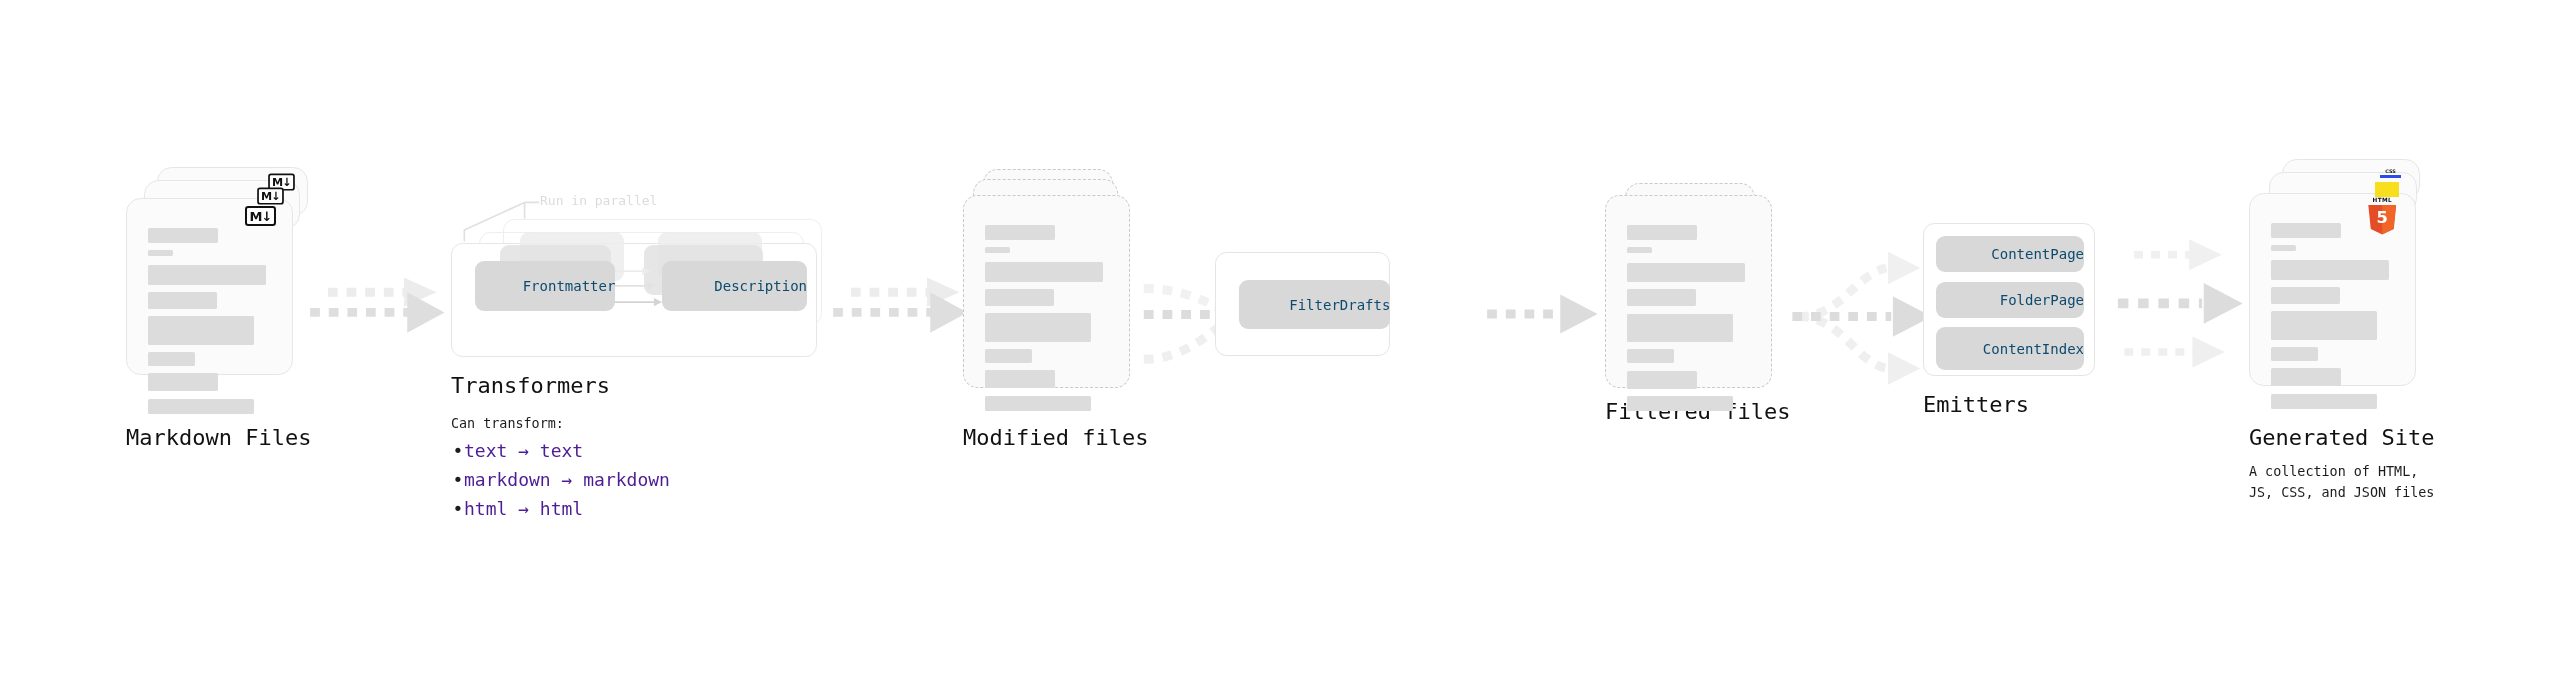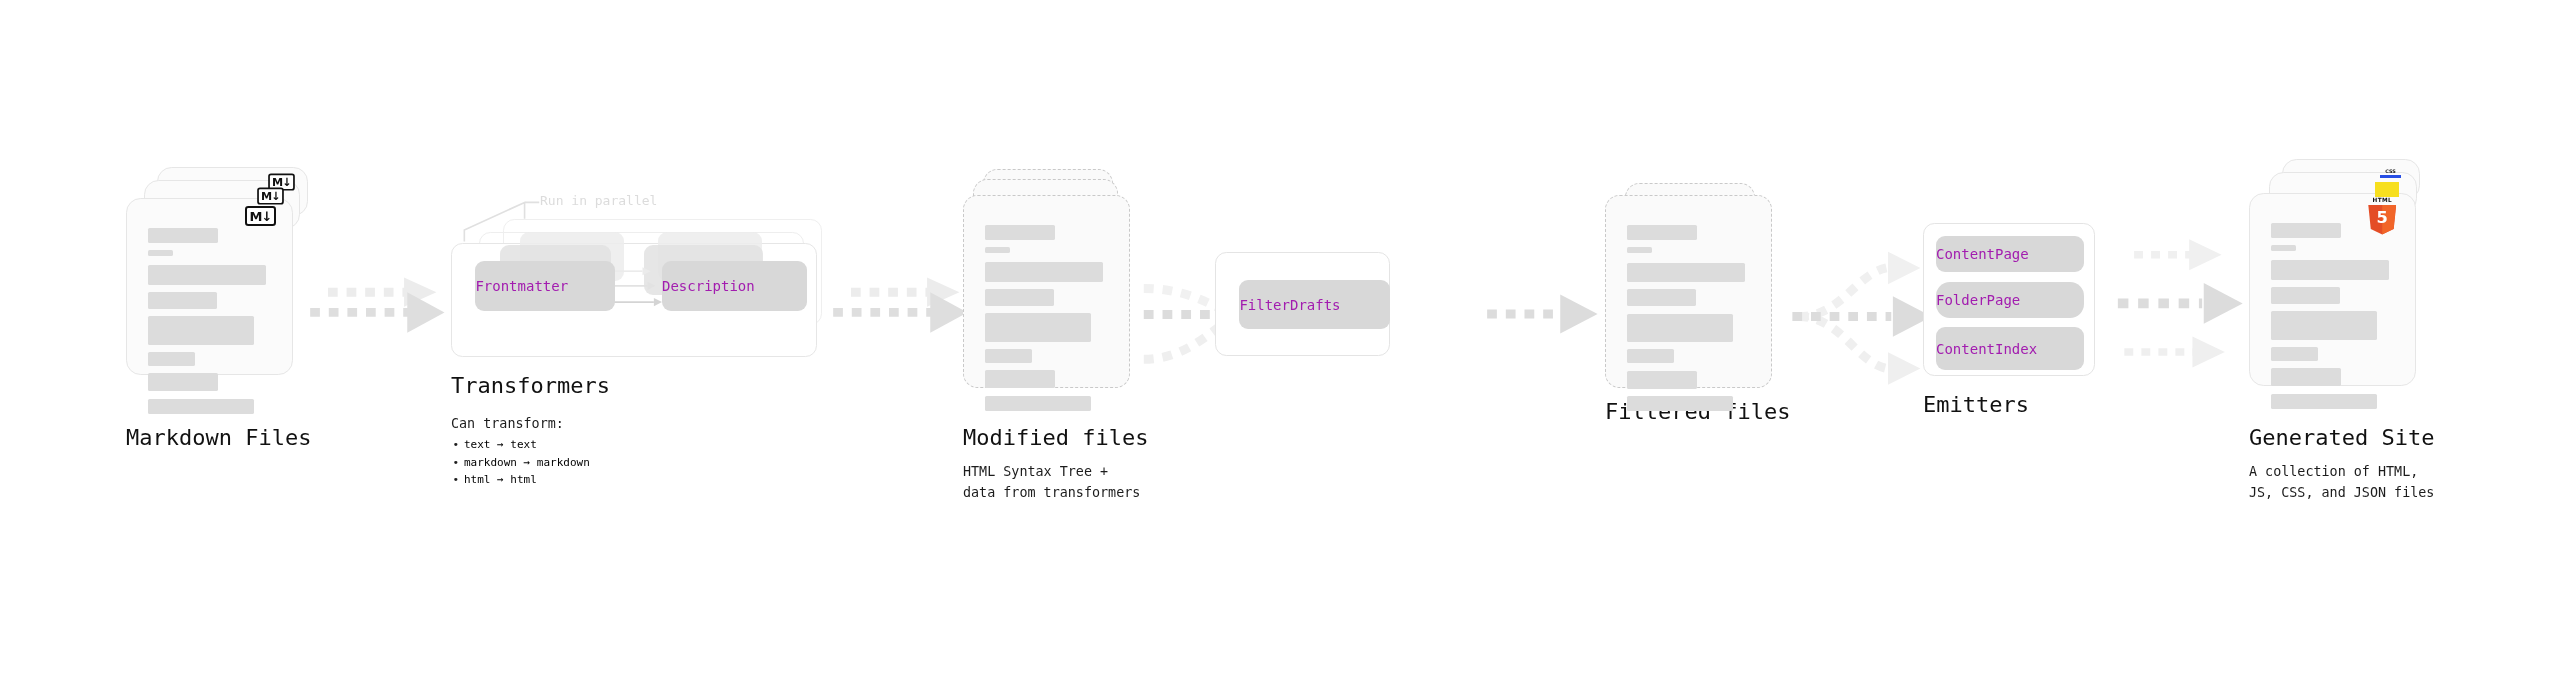--- a/index.html
+++ b/index.html
@@ -91,39 +91,39 @@
     border: 1.6px solid #e4e4e4;
     border-radius: 11.4px;
     background: #ffffff;
   }
   .group-ghost { background: transparent; }
 
   .pill {
     position: absolute;
     background: #d8d8d8;
     border-radius: 9px;
-    display: flex; align-items: center; justify-content: flex-start;
-    color: #a21caf; font-size: 14px; white-space: nowrap;
+    display: flex; align-items: center; justify-content: flex-end;
+    color: #0c4a6e; font-size: 14px; white-space: nowrap;
   }
   .pill-ghost1 { background: #e2e2e2; opacity: .85; }
   .pill-ghost2 { background: #ececec; opacity: .85; }
 
   
   .caption { position: absolute; }
   .cap-title {
     font-size: 22px; color: #111; letter-spacing: 0px; white-space: nowrap;
     line-height: 1.1;
   }
   .cap-sub {
     font-size: 13.4px; color: #1c1c1c; line-height: 1.55; margin-top: 12.2px;
     white-space: pre-line;
   }
   .bullets { margin-top: 1.6px; }
   .bullets li {
-    list-style: none; font-size: 11px; color: #000000;
+    list-style: none; font-size: 18px; color: #4c1d95;
     line-height: 1.62; padding-left: 13px; position: relative;
   }
   .bullets li:before {
     content: "\2022"; position: absolute; left: 1.6px; top: 0; color: #1c1c1c;
   }
   .can-transform { font-size: 13.4px; color: #1c1c1c; line-height: 1.6; }
 
   
   .arrow-svg { position: absolute; overflow: visible; }
 
@@ -243,22 +243,20 @@
         <div class="dline" style="width:86%; height:28.4px;"></div>
         <div class="dline" style="width:38%; height:14px;"></div>
         <div class="dline" style="width:57%; height:18px;"></div>
         <div class="dline" style="width:86%; height:15.4px;"></div>
       </div>
     </div>
   </div>
 
   <div class="caption" style="left:963px; top:426px; width:268px;">
     <div class="cap-title">Modified files</div>
-    <div class="cap-sub">HTML Syntax Tree +
-data from transformers</div>
   </div>
 
   <svg class="arrow-svg" style="left:1134px; top:268px; width:163px; height:106px;" viewBox="0 0 200 130">
     <g fill="none" stroke-width="11" stroke-dasharray="12 11" stroke-linecap="butt">
       <path d="M12 25 C 60 25, 90 42, 118 56" stroke="#f1f1f1"></path>
       <path d="M12 112 C 60 112, 90 82, 118 62" stroke="#efefef"></path>
       <line x1="12" y1="57" x2="124" y2="57" stroke="#dcdcdc"></line>
     </g>
     <polygon points="128,32 176,57 128,82" fill="#dcdcdc"></polygon>
   </svg>
@@ -307,21 +305,21 @@
     <polygon points="118,12 158,32 118,52" fill="#f0f0f0"></polygon>
     <polygon points="118,136 158,156 118,176" fill="#efefef"></polygon>
     <polygon points="124,67 172,92 124,117" fill="#dcdcdc"></polygon>
   </svg>
 
   <div class="abs" style="left:1923px; top:223px; width:187px; height:163px;">
     <div class="group-box" style="left:0px; top:0px; width:172px; height:153px;"></div>
     <div class="pill" style="left:13px; top:13px; width:148px; height:36px;">
       <span>ContentPage</span>
     </div>
-    <div class="pill" style="left:13px; top:59px; width:148px; height:36px;border-radius:14px;">
+    <div class="pill" style="left:13px; top:59px; width:148px; height:36px;">
       <span>FolderPage</span>
     </div>
     <div class="pill" style="left:13px; top:104px; width:148px; height:43px;">
       <span>ContentIndex</span>
     </div>
   </div>
 
   <div class="caption" style="left:1923px; top:393px; width:276px;">
     <div class="cap-title">Emitters</div>
   </div>

